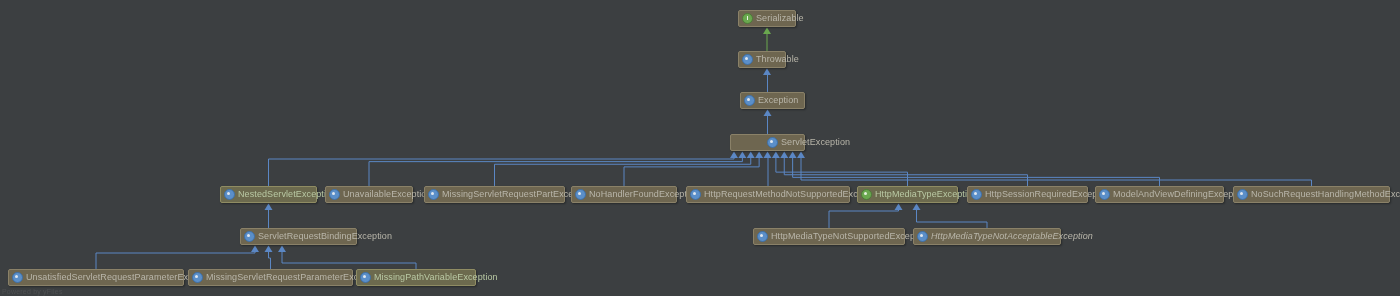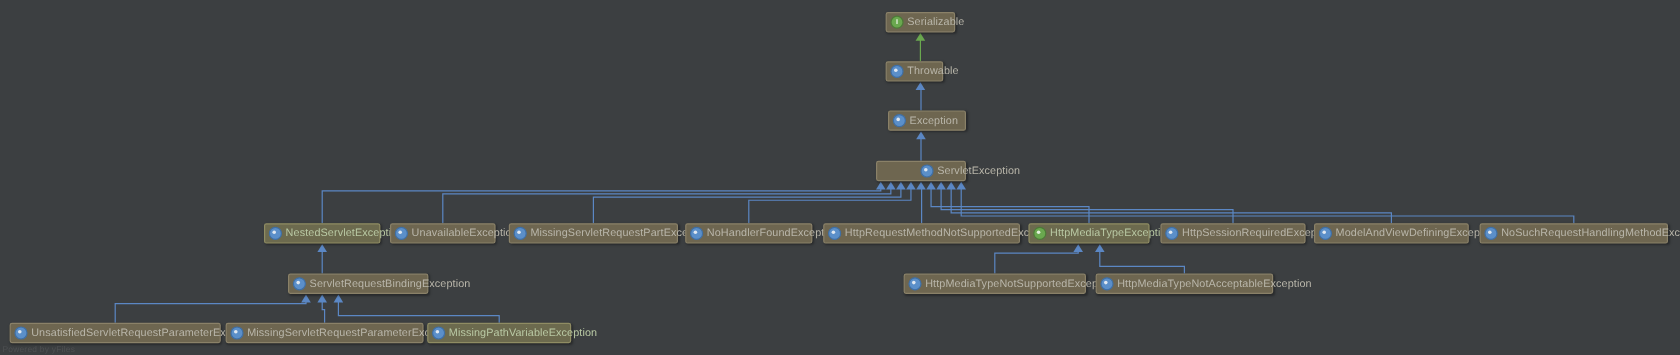--- a/index.html
+++ b/index.html
@@ -201,21 +201,21 @@
         <span class="node-label">ModelAndViewDefiningException</span>
       </div>
       <div class="node" style="left: 1233px; top: 186px; width: 157px;">
         <span class="node-icon icon-class"></span>
         <span class="node-label">NoSuchRequestHandlingMethodException</span>
       </div>
       <div class="node" style="left: 753px; top: 228px; width: 152px;">
         <span class="node-icon icon-class"></span>
         <span class="node-label">HttpMediaTypeNotSupportedException</span>
       </div>
-      <div class="node" style="left: 913px; top: 228px; width: 148px;">
+      <div class="node" style="left: 913px; top: 228px; width: 148px; font-style: italic;">
         <span class="node-icon icon-class"></span>
         <span class="node-label">HttpMediaTypeNotAcceptableException</span>
       </div>
       <div class="node" style="left: 205px; top: 228px; width: 117px; margin-left: 35px;">
         <span class="node-icon icon-class"></span>
         <span class="node-label">ServletRequestBindingException</span>
       </div>
       <div class="node" style="left: 8px; top: 269px; width: 176px;">
         <span class="node-icon icon-class"></span>
         <span class="node-label">UnsatisfiedServletRequestParameterException</span>

